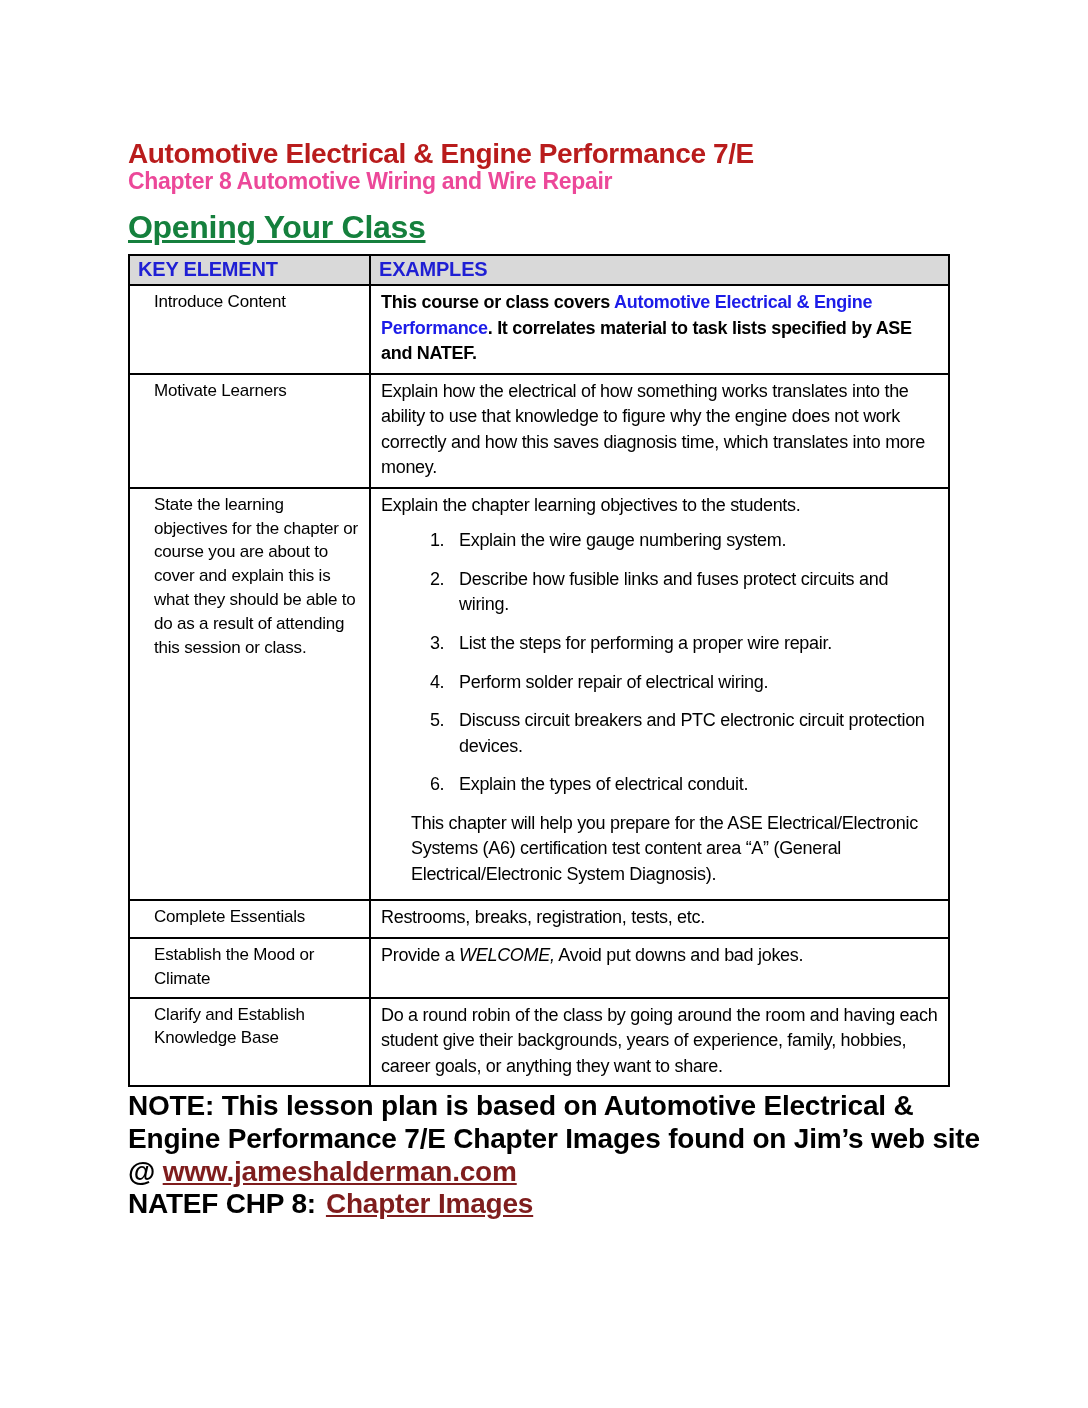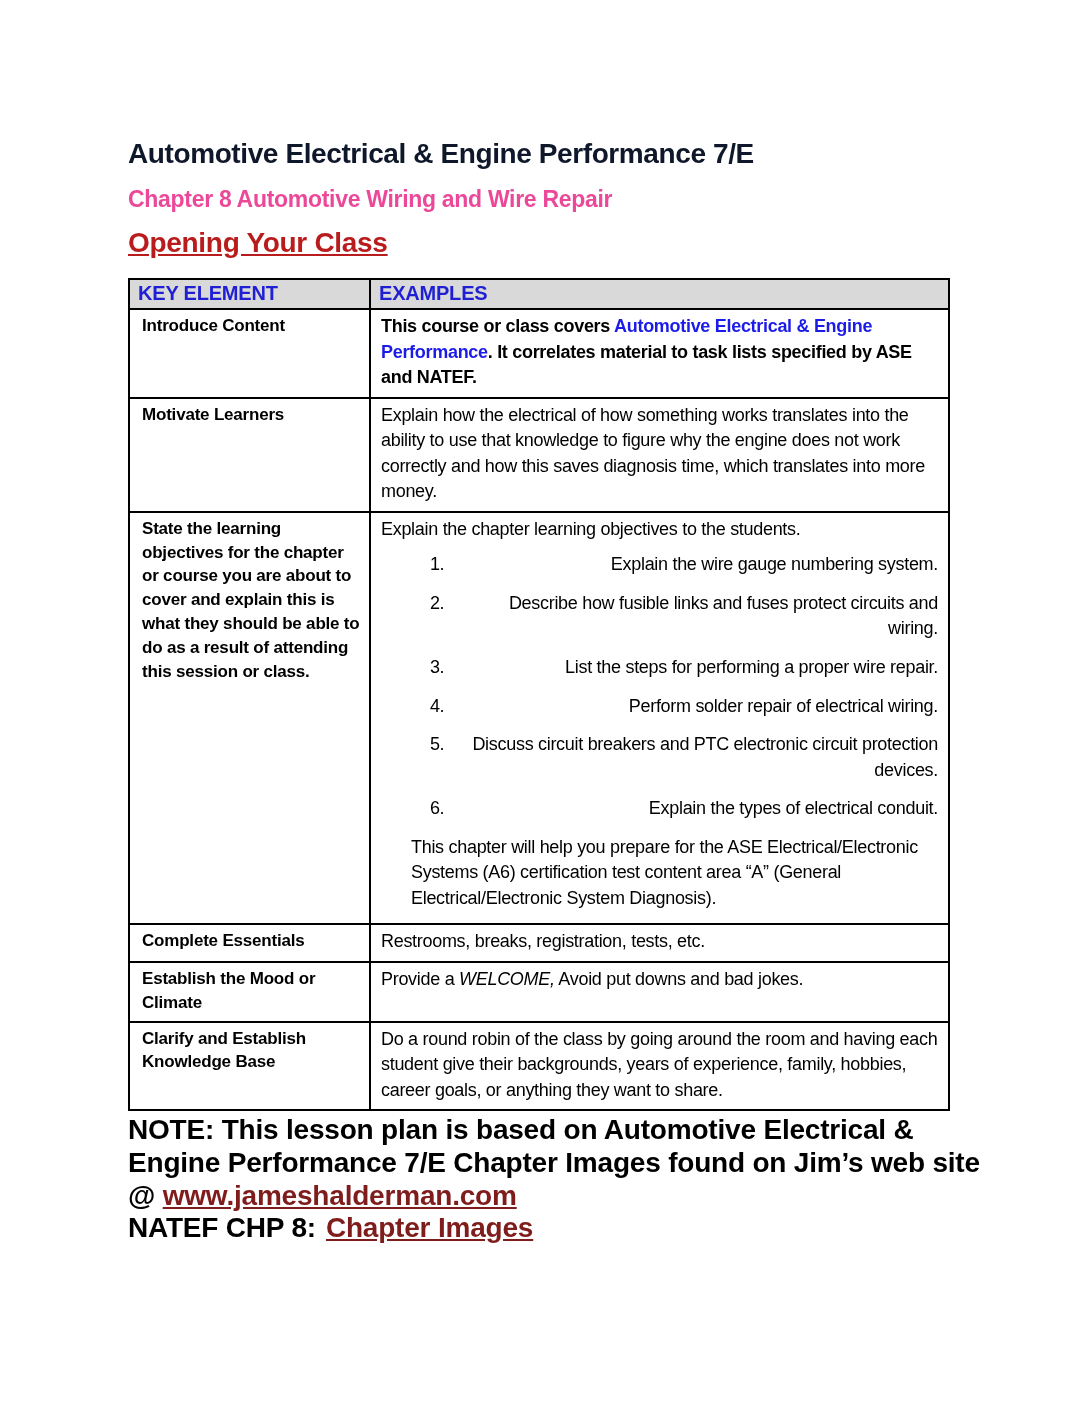--- a/index.html
+++ b/index.html
@@ -8,41 +8,40 @@
     width: 1088px;
     height: 1408px;
     font-family: "Liberation Sans", sans-serif;
     color: #000000;
     position: relative;
   }
   .page {
     padding: 140px 110px 0 128px;
   }
   .doc-title {
-    color: #0f172a;
+    color: #b91c1c;
     font-size: 28px;
     font-weight: bold;
     letter-spacing: -0.4px;
     line-height: 1.0;
-    margin-bottom: 18px;
   }
   .doc-subtitle {
     color: #ec4899;
     font-size: 23px;
     font-weight: bold;
     letter-spacing: -0.3px;
     margin-bottom: 14px;
   }
   .section-heading {
-    color: #b91c1c;
-    font-size: 28px;
+    color: #15803d;
+    font-size: 32px;
     font-weight: bold;
     letter-spacing: -0.3px;
     text-decoration: underline;
-    margin-bottom: 19px;
+    margin-bottom: 8px;
   }
   table.lesson-table {
     border-collapse: collapse;
     width: 822px;
     table-layout: fixed;
   }
   table.lesson-table th,
   table.lesson-table td {
     border: 2px solid #000000;
     vertical-align: top;
@@ -51,40 +50,39 @@
   table.lesson-table th {
     background: #D9D9D9;
     color: #1F1FD4;
     font-size: 20px;
     font-weight: bold;
     padding: 2px 8px 3px 8px;
     letter-spacing: -0.2px;
   }
   col.key-col { width: 241px; }
   td.key-cell {
-    font-weight: bold;
+    font-weight: normal;
     font-size: 17px;
-    padding: 4px 8px 6px 12px;
+    padding: 4px 8px 6px 24px;
     line-height: 1.4;
     letter-spacing: -0.2px;
   }
   td.examples-cell {
     font-size: 18px;
     padding: 4px 10px 6px 10px;
     line-height: 1.42;
     letter-spacing: -0.3px;
   }
   td.examples-cell.bold-cell { font-weight: bold; }
   .blue-text { color: #1C1CE8; font-weight: bold; }
   .italic-text { font-style: italic; }
   ol.objectives-list {
     list-style: decimal;
     margin: 10px 0 6px 0;
     padding-left: 68px;
-    text-align: right;
   }
   ol.objectives-list li {
     margin-bottom: 13px;
     padding-left: 10px;
   }
   .closing-para {
     margin: 2px 0 6px 30px;
   }
   .note-block {
     margin-top: 3px;

